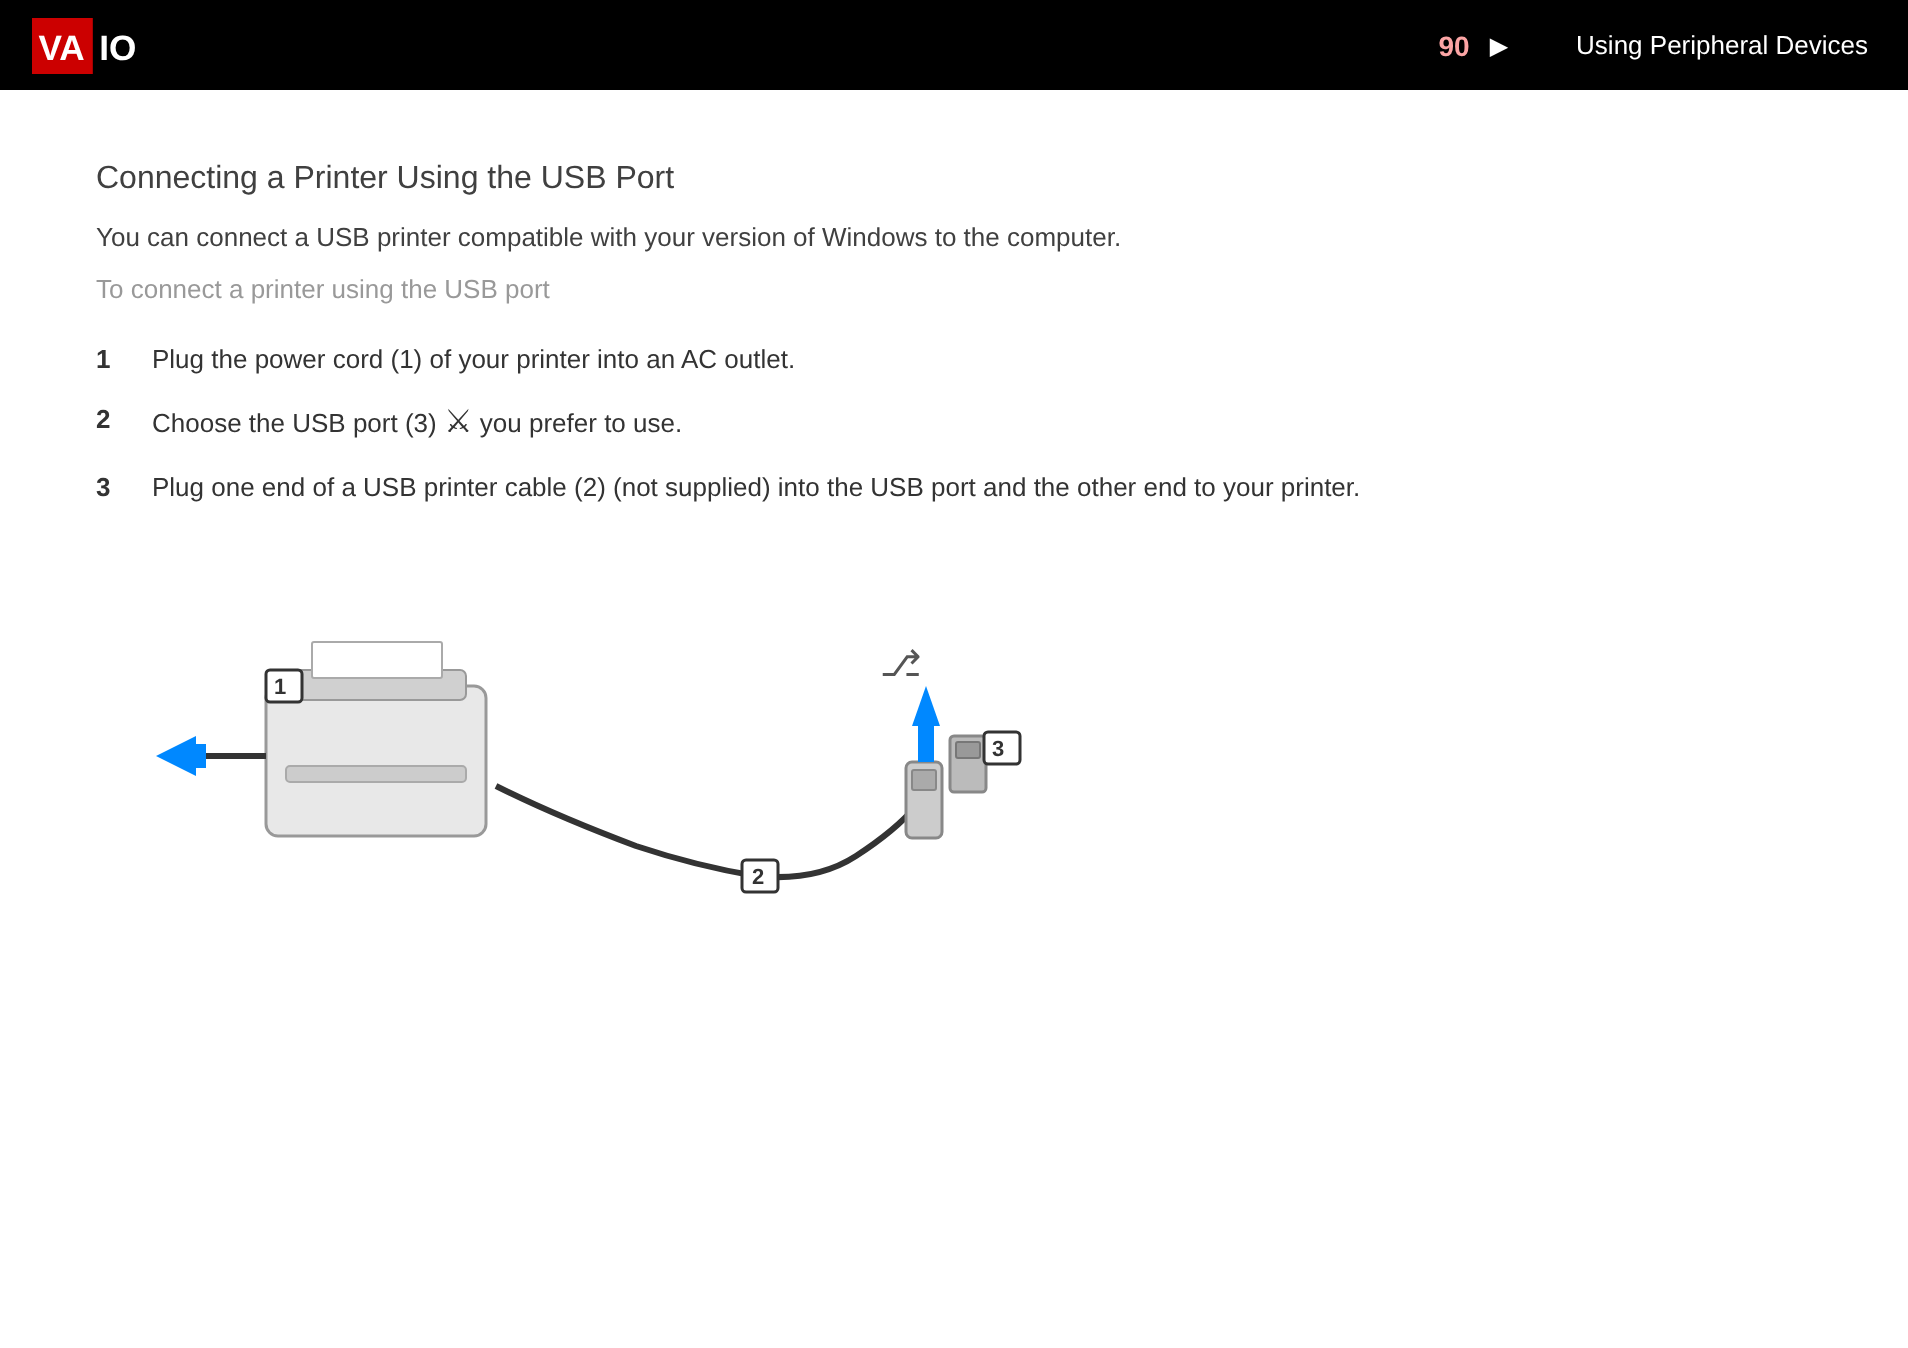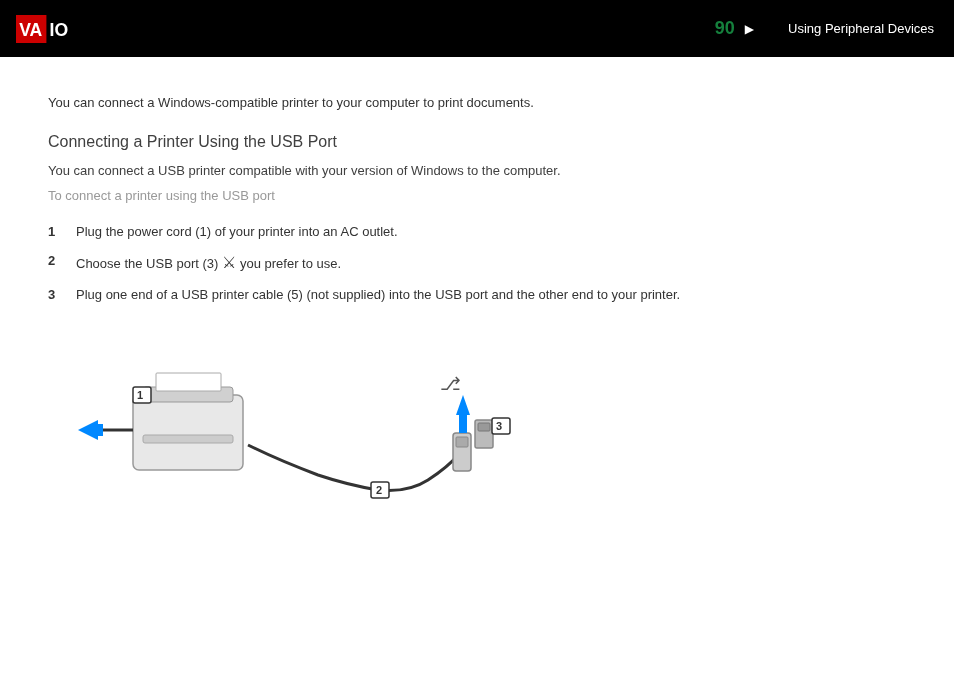--- a/index.html
+++ b/index.html
@@ -7,44 +7,44 @@
       width: 954px;
       height: 674px;
       background: #ffffff;
       font-family: Arial, Helvetica, sans-serif;
       overflow: hidden;
     }
 
     
     .header {
       background: #000000;
-      height: 57px;
+      height: 45px;
       display: flex;
       align-items: center;
       justify-content: space-between;
       padding: 0 20px 0 16px;
     }
     .vaio-logo {
       display: flex;
       align-items: center;
     }
     .vaio-logo svg {
       height: 28px;
     }
     .header-right {
       display: flex;
       align-items: center;
       gap: 10px;
       color: #ffffff;
       font-size: 13px;
     }
     .page-num {
-      font-size: 18px;
+      font-size: 14px;
       font-weight: bold;
-      color: #15803d;
+      color: #fca5a5;
     }
     .header-title-text {
       color: #ffffff;
       font-size: 13px;
       margin-left: 24px;
     }
     .chevron-icon {
       color: #ffffff;
       font-size: 12px;
     }
@@ -146,40 +146,39 @@
   <div class="header-right">
     <span class="page-num">90</span>
     <span class="chevron-icon">▶</span>
     <span class="header-title-text">Using Peripheral Devices</span>
   </div>
 </div>
 
 <div class="content">
 
 
-  <p class="intro-text">You can connect a Windows-compatible printer to your computer to print documents.</p>
 
   <h2 class="section-title">Connecting a Printer Using the USB Port</h2>
 
   <p class="subsection-text">You can connect a USB printer compatible with your version of Windows to the computer.</p>
 
   <p class="procedure-title">To connect a printer using the USB port</p>
 
   <ul class="steps-list">
     <li class="step-item">
       <span class="step-num">1</span>
       <span class="step-text">Plug the power cord (1) of your printer into an AC outlet.</span>
     </li>
     <li class="step-item">
       <span class="step-num">2</span>
       <span class="step-text">Choose the USB port (3) <span style="font-size:16px;">⚔</span> you prefer to use.</span>
     </li>
     <li class="step-item">
       <span class="step-num">3</span>
-      <span class="step-text">Plug one end of a USB printer cable (5) (not supplied) into the USB port and the other end to your printer.</span>
+      <span class="step-text">Plug one end of a USB printer cable (2) (not supplied) into the USB port and the other end to your printer.</span>
     </li>
   </ul>
 
   <div class="diagram-area">
     <svg class="diagram-svg" width="500" height="200" viewBox="0 0 500 200" xmlns="http://www.w3.org/2000/svg">
 
       <rect x="85" y="70" width="110" height="75" rx="6" ry="6" fill="#e8e8e8" stroke="#999" stroke-width="1.5"></rect>
 
       <rect x="95" y="62" width="90" height="15" rx="3" ry="3" fill="#d0d0d0" stroke="#999" stroke-width="1"></rect>
 

